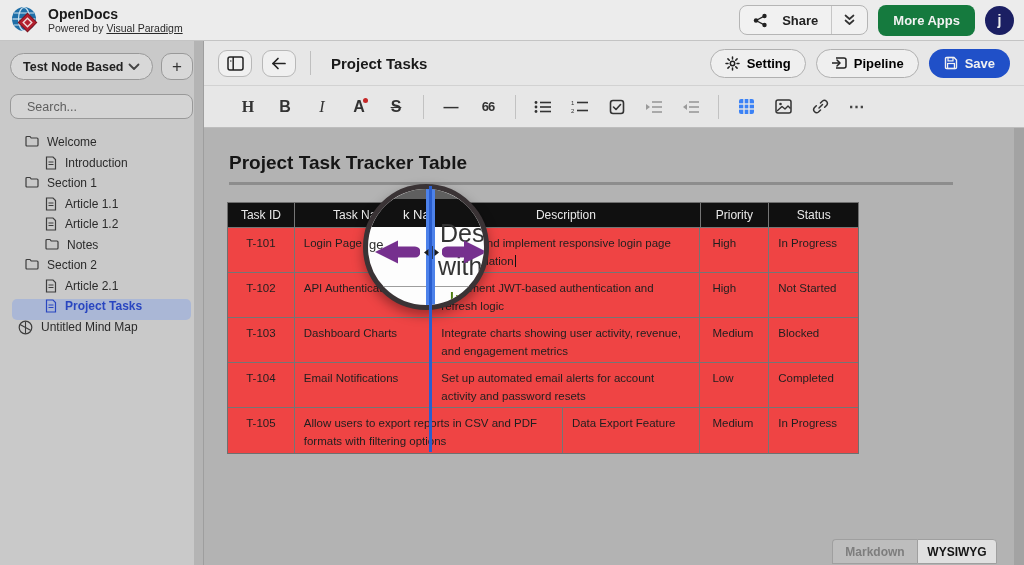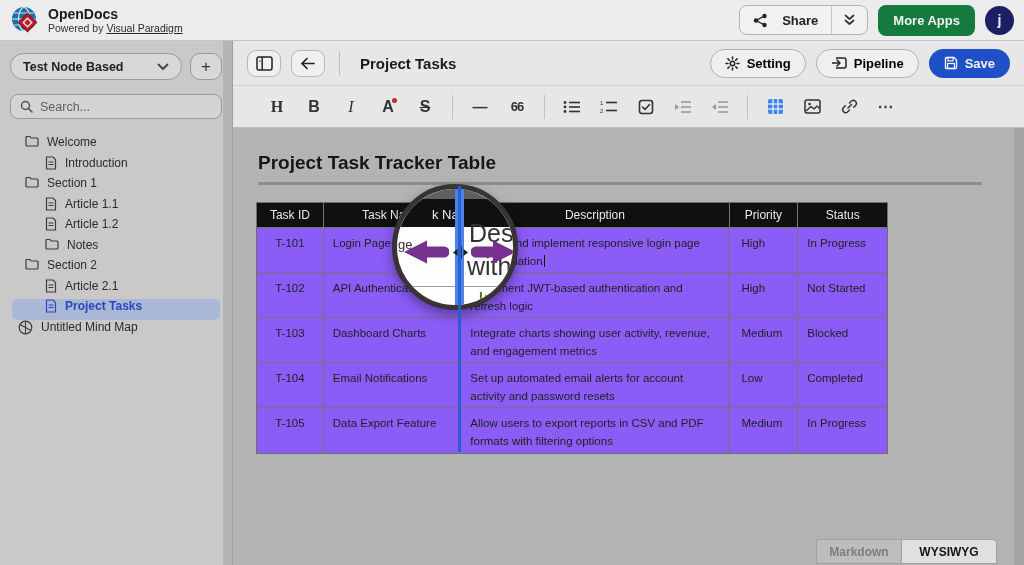--- a/index.html
+++ b/index.html
@@ -20,21 +20,21 @@
                font-family:inherit; font-size:13px; font-weight:bold; color:#222; cursor:pointer; }
   .share-expand { display:flex; align-items:center; justify-content:center; width:36px; background:transparent;
                   border:0; border-left:1px solid #c6c6c6; cursor:pointer; }
   .more-apps { height:31px; padding:0 15px; border:0; border-radius:8px; background:#157a3e; color:#f2f2f2;
                font-family:inherit; font-size:13px; font-weight:bold; cursor:pointer; }
   .avatar { width:29px; height:29px; border-radius:50%; background:#1b1f63; color:#eee; font-size:14px; font-weight:bold;
             display:flex; align-items:center; justify-content:center; }
 
   
   .body { position:absolute; top:41px; left:0; right:0; bottom:0; display:flex; }
-  .sidebar { width:233px; background:#c9c9c9; border-right:1px solid #9e9e9e; position:relative; }
+  .sidebar { width:204px; background:#c9c9c9; border-right:1px solid #9e9e9e; position:relative; }
   .sidebar::after { content:""; position:absolute; top:0; right:0; width:9px; height:100%; background:#b4b4b4; }
   .main { flex:1; display:flex; flex-direction:column; min-width:0; }
 
   
   .side-top { display:flex; gap:8px; padding:12px 10px 0 10px; }
   .node-select { flex:1; height:27px; display:flex; align-items:center; justify-content:space-between; padding:0 12px;
                  border:1px solid #999; border-radius:14px; background:#d8d8d8; font-family:inherit;
                  font-size:12.5px; font-weight:bold; color:#222; cursor:pointer; }
   .add-node { width:32px; height:27px; border:1px solid #999; border-radius:10px; background:#d8d8d8;
               font-size:17px; color:#333; line-height:1; cursor:pointer; font-family:inherit; }
@@ -82,21 +82,21 @@
   .tb.disabled { color:#9a9a9a; }
   .tsep { width:1px; height:24px; background:#c2c2c2; margin:0 2px; }
 
   
   .canvas { position:relative; flex:1; background:#b3b3b3; overflow:hidden; }
   .v-scrollbar { position:absolute; right:0; top:0; bottom:0; width:10px; background:#a3a3a3; }
   .doc-h1 { position:absolute; left:25px; top:24px; font-size:19px; font-weight:bold; color:#161616; }
   .doc-hr { position:absolute; left:25px; top:54px; width:724px; height:3px; background:#8d8d8d; }
 
   .dtable { position:absolute; left:23px; top:74px; width:632px; border:1px solid #6f6f6f; }
-  .trow { display:flex; border-bottom:1px solid #757575; height:45px; background:#8b5cf6; }
+  .trow { display:flex; border-bottom:1px solid #757575; height:45px; background:#ef4444; }
   .trow:last-child { border-bottom:0; }
   .trow.thead { height:25px; background:#101010; }
   .tc { border-right:1px solid #757575; padding:7px 9px 0 9px; font-size:11.5px; color:#1f1f1f; line-height:1.55; overflow:hidden; }
   .tc:last-child { border-right:0; }
   .thead .tc { color:#e9e9e9; font-size:12px; display:flex; align-items:center; justify-content:center; padding:0; line-height:1; }
   .c0 { width:67px; text-align:center; padding-left:2px; padding-right:2px; }
   .c1 { width:138px; }
   .c2 { width:269px; }
   .c3 { width:69px; padding-left:12px; }
   .c4 { width:89px; }
@@ -122,21 +122,21 @@
   .mag-arrow { position:absolute; top:50px; }
   .mag-arrow.left { left:6px; }
   .mag-arrow.right { left:74px; }
   .mag-cursor { position:absolute; left:54px; top:57px; }
 
   
   .footer-tabs { position:absolute; right:27px; bottom:1px; display:flex; z-index:7; }
   .ftab { height:25px; display:flex; align-items:center; justify-content:center; font-size:12px; font-weight:bold;
           border:1px solid #9f9f9f; cursor:pointer; }
   .ftab.markdown { width:85px; background:#bdbdbd; color:#7d7d7d; border-right:0; border-radius:4px 0 0 0;margin-left:13px; }
-  .ftab.wysiwyg { width:96px; background:#e0e0e0; color:#141414; border-radius:0 4px 0 0; }
+  .ftab.wysiwyg { width:80px; background:#e0e0e0; color:#141414; border-radius:0 4px 0 0; }
 </style>
 </head>
 <body>
 
 <div class="app">
 
   <header class="topbar">
     <div class="brand">
       <svg width="30" height="30" viewBox="0 0 30 30">
         <circle cx="14" cy="14" r="12" fill="#1f6fa8"></circle>
@@ -440,22 +440,22 @@
           </div>
           <div class="trow">
             <div class="tc c0">T-104</div>
             <div class="tc c1">Email Notifications</div>
             <div class="tc c2">Set up automated email alerts for account activity and password resets</div>
             <div class="tc c3">Low</div>
             <div class="tc c4">Completed</div>
           </div>
           <div class="trow">
             <div class="tc c0">T-105</div>
+            <div class="tc c2">Allow users to export reports in CSV and PDF formats with filtering options</div>
             <div class="tc c1">Data Export Feature</div>
-            <div class="tc c2">Allow users to export reports in CSV and PDF formats with filtering options</div>
             <div class="tc c3">Medium</div>
             <div class="tc c4">In Progress</div>
           </div>
         </div>
 
         <div class="magnifier">
           <div class="mag-top-sliver"></div>
           <div class="mag-band">
             <span class="frag">k Na</span>
           </div>

